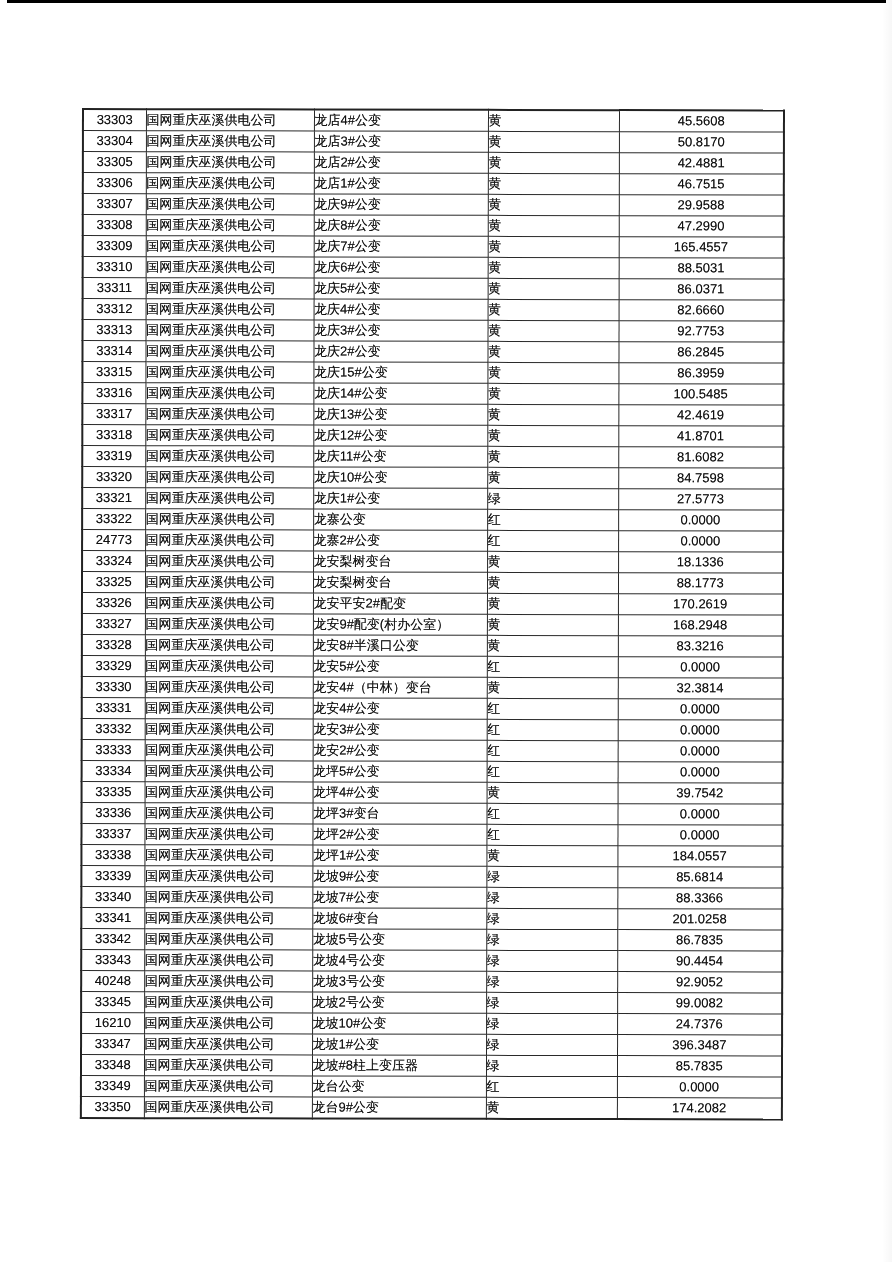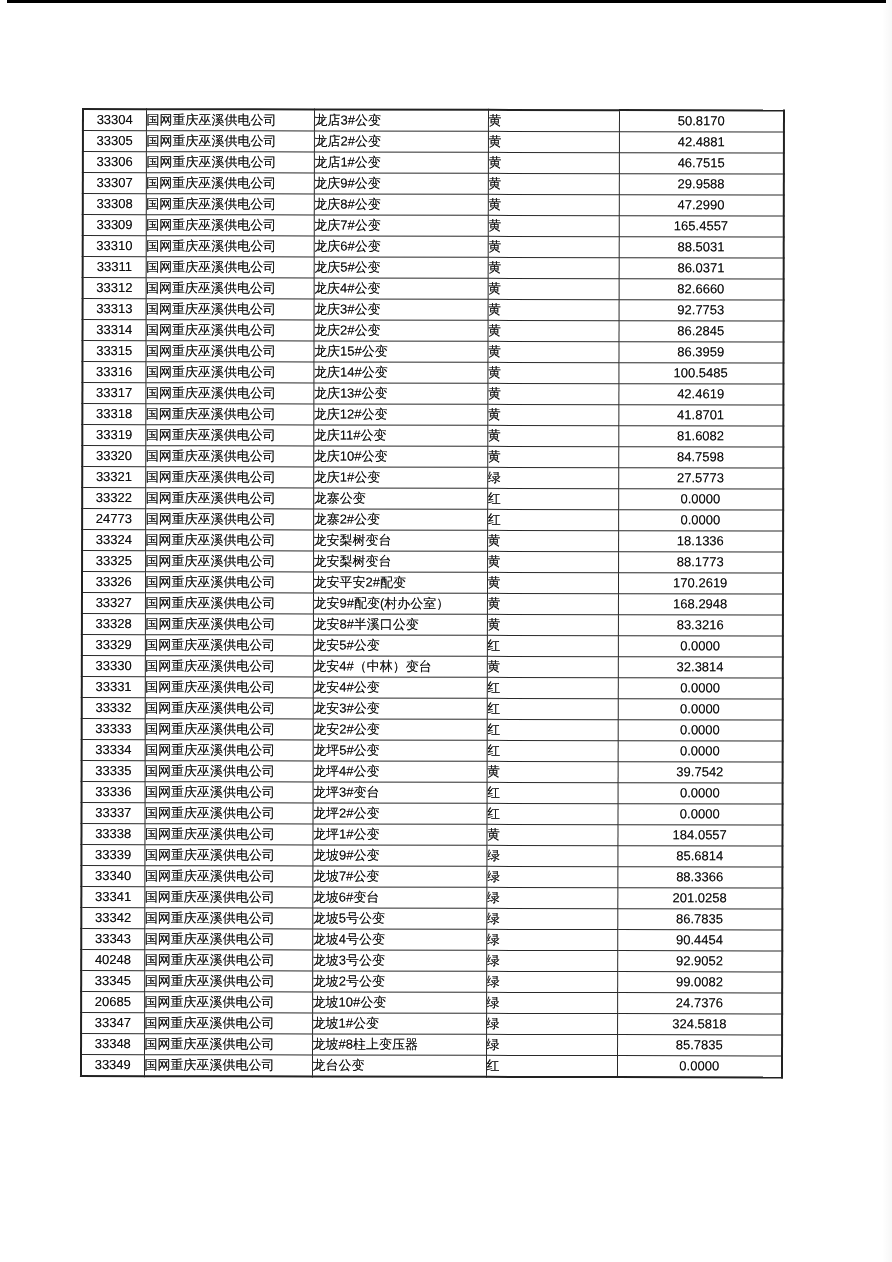--- a/index.html
+++ b/index.html
@@ -77,20 +77,27 @@
     <table class="data-table">
       <colgroup>
         <col style="width:63px">
         <col style="width:168px">
         <col style="width:174px">
         <col style="width:131px">
         <col style="width:165px">
       </colgroup>
       <tbody id="table-body">
           <tr>
+            <td class="c-id">33303</td>
+            <td class="c-company">国网重庆巫溪供电公司</td>
+            <td class="c-station">龙店4#公变</td>
+            <td class="c-status">黄</td>
+            <td class="c-value">45.5608</td>
+          </tr>
+          <tr>
             <td class="c-id">33304</td>
             <td class="c-company">国网重庆巫溪供电公司</td>
             <td class="c-station">龙店3#公变</td>
             <td class="c-status">黄</td>
             <td class="c-value">50.8170</td>
           </tr>
           <tr>
             <td class="c-id">33305</td>
             <td class="c-company">国网重庆巫溪供电公司</td>
             <td class="c-station">龙店2#公变</td>
@@ -371,43 +378,50 @@
             <td class="c-value">92.9052</td>
           </tr>
           <tr>
             <td class="c-id">33345</td>
             <td class="c-company">国网重庆巫溪供电公司</td>
             <td class="c-station">龙坡2号公变</td>
             <td class="c-status">绿</td>
             <td class="c-value">99.0082</td>
           </tr>
           <tr>
-            <td class="c-id">20685</td>
+            <td class="c-id">16210</td>
             <td class="c-company">国网重庆巫溪供电公司</td>
             <td class="c-station">龙坡10#公变</td>
             <td class="c-status">绿</td>
             <td class="c-value">24.7376</td>
           </tr>
           <tr>
             <td class="c-id">33347</td>
             <td class="c-company">国网重庆巫溪供电公司</td>
             <td class="c-station">龙坡1#公变</td>
             <td class="c-status">绿</td>
-            <td class="c-value">324.5818</td>
+            <td class="c-value">396.3487</td>
           </tr>
           <tr>
             <td class="c-id">33348</td>
             <td class="c-company">国网重庆巫溪供电公司</td>
             <td class="c-station">龙坡#8柱上变压器</td>
             <td class="c-status">绿</td>
             <td class="c-value">85.7835</td>
           </tr>
           <tr>
             <td class="c-id">33349</td>
             <td class="c-company">国网重庆巫溪供电公司</td>
             <td class="c-station">龙台公变</td>
             <td class="c-status">红</td>
             <td class="c-value">0.0000</td>
+          </tr>
+          <tr>
+            <td class="c-id">33350</td>
+            <td class="c-company">国网重庆巫溪供电公司</td>
+            <td class="c-station">龙台9#公变</td>
+            <td class="c-status">黄</td>
+            <td class="c-value">174.2082</td>
           </tr>
         </tbody>
     </table>
   </div>
 </div>
 
 </body></html>

